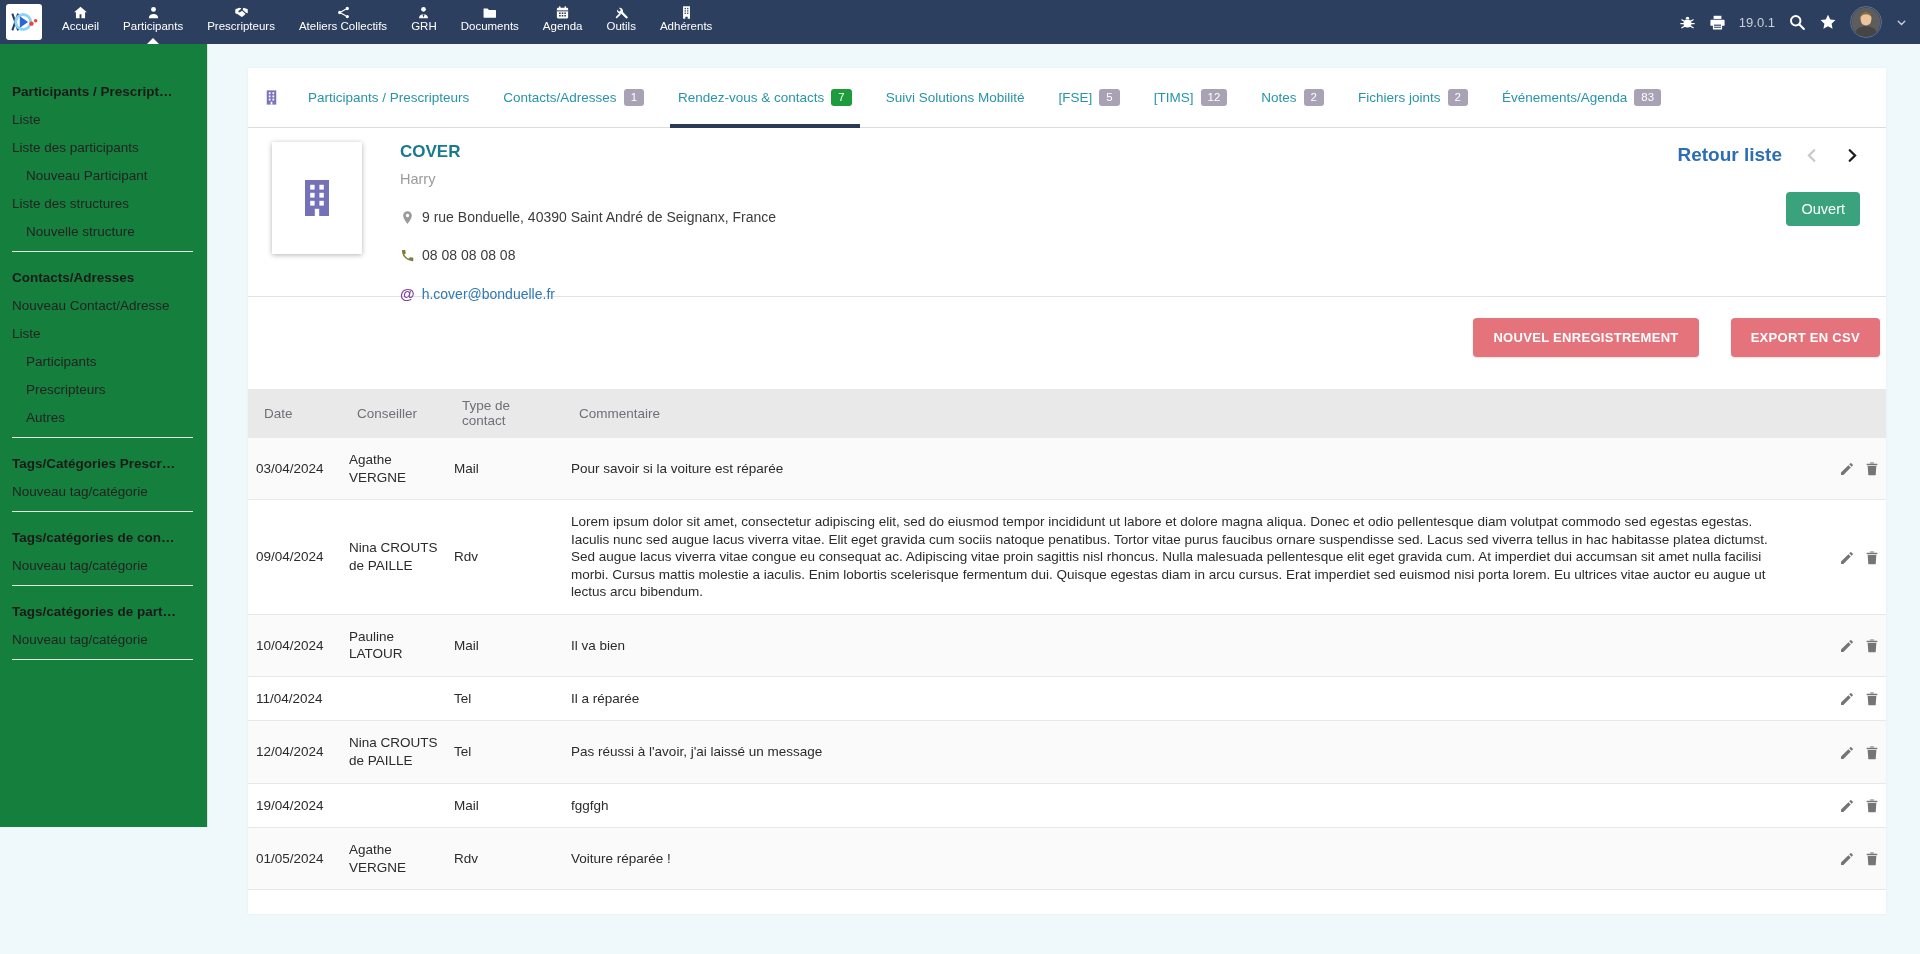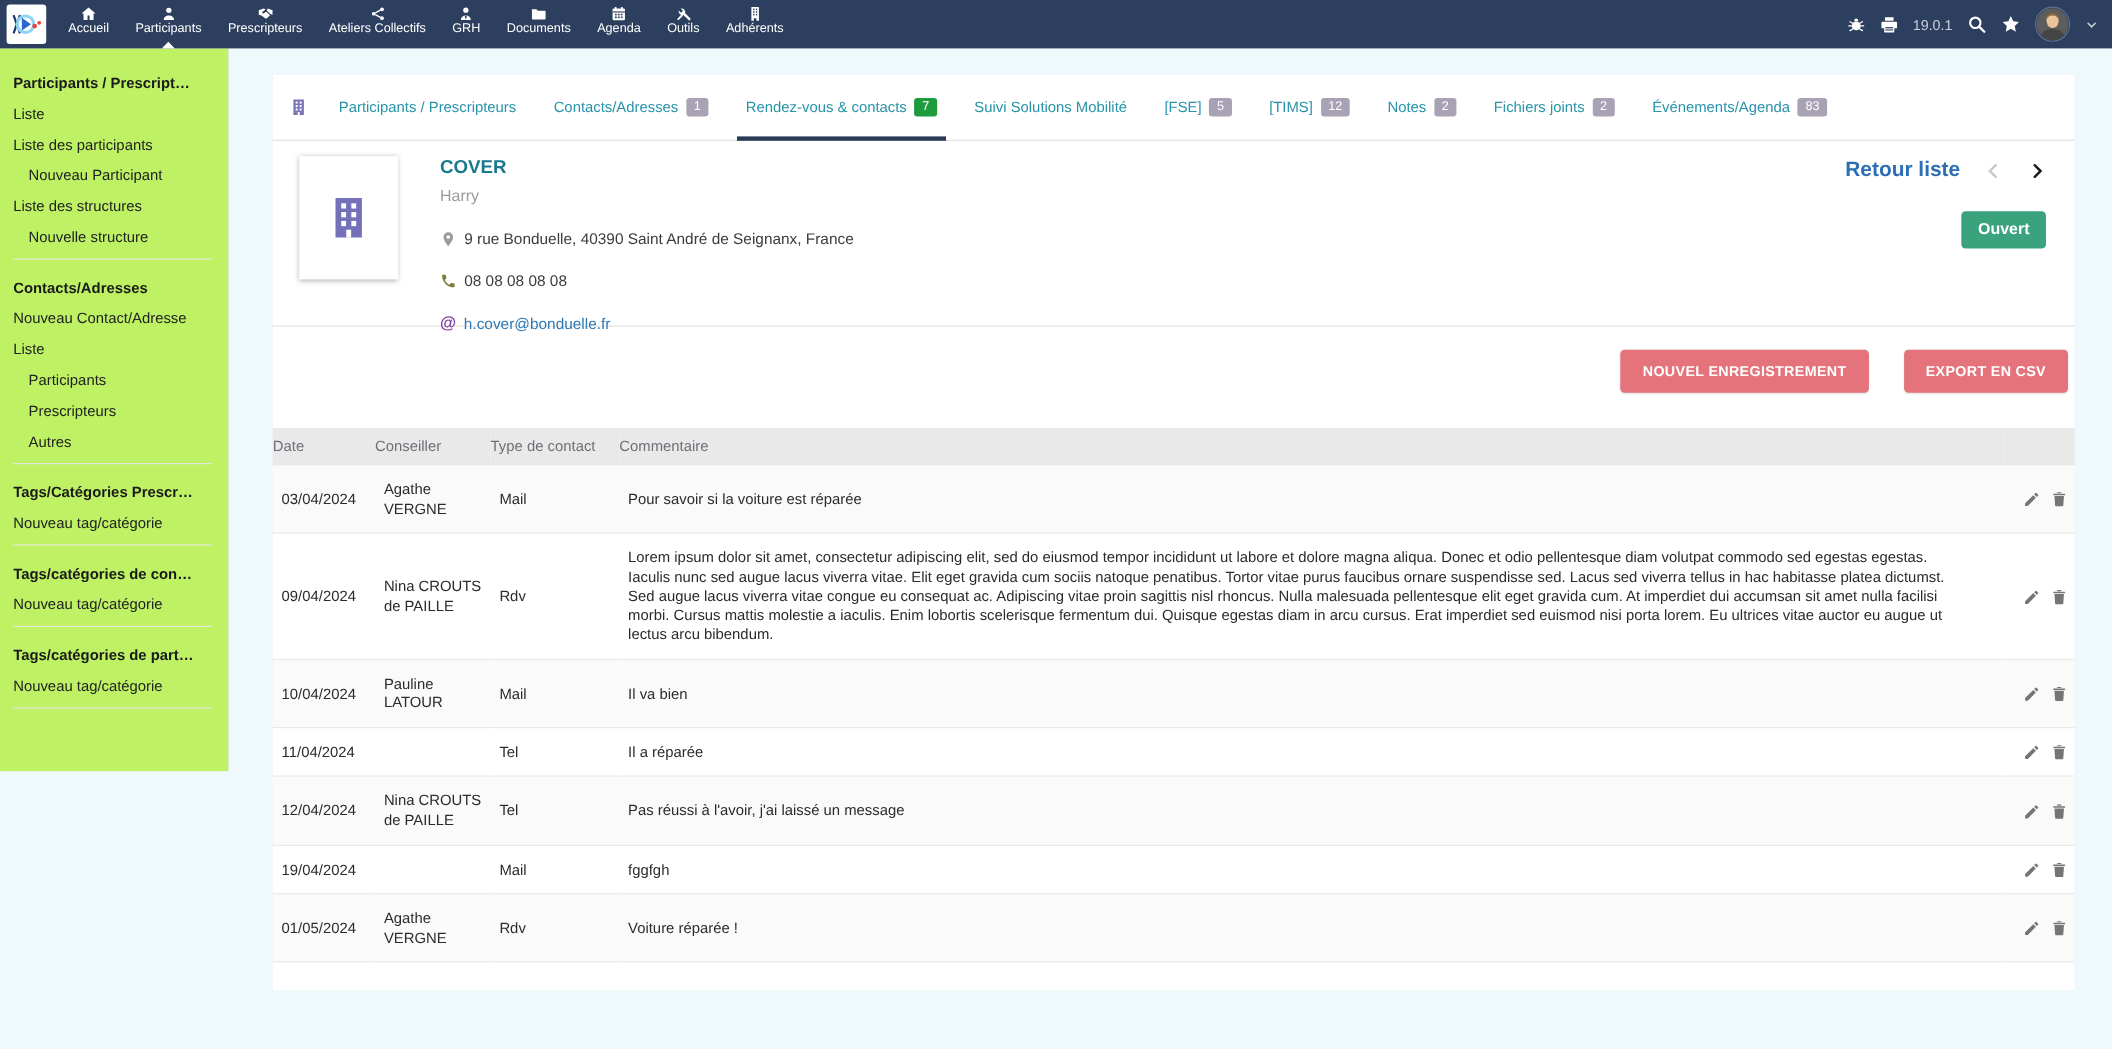--- a/index.html
+++ b/index.html
@@ -19,21 +19,21 @@
   .nav-right { margin-left:auto; display:flex; align-items:center; gap:13px; padding-right:12px; }
   .nav-right .ic { display:flex; cursor:pointer; }
   .version { font-size:13px; color:#c9cfda; cursor:default; }
   .avatar { width:32px; height:32px; border-radius:50%; overflow:hidden; border:1px solid #5f7191; cursor:pointer; flex:none; }
   .avatar svg { width:100%; height:100%; display:block; }
 
   .icon { width:1em; height:1em; display:block; }
   .i17 { font-size:17px; } .i18 { font-size:18px; } .i13 { font-size:13px; }
 
   
-  .sidebar { position:absolute; top:44px; left:0; width:208px; height:657px; background:#bef264; border-right:1px solid #e0e0e0; padding:6px 0 0 12px; }
+  .sidebar { position:absolute; top:44px; left:0; width:208px; height:783px; background:#15803d; border-right:1px solid #e0e0e0; padding:22px 0 0 12px; }
   .sb-section { border-bottom:1px solid #e6e6e6; padding:2px 0 12px; margin-right:14px; }
   .sb-heading { font-size:13.5px; font-weight:bold; color:#1a1a1a; margin:16px 0 4px; white-space:nowrap; overflow:hidden; }
   .sb-item { font-size:13.5px; color:#222; margin-top:13px; cursor:pointer; white-space:nowrap; }
   .sb-item.ind { padding-left:14px; }
 
   
   .card { position:absolute; left:248px; top:68px; width:1638px; min-height:832px; background:#fff; box-shadow:0 0 2px rgba(0,0,0,.06); padding-bottom:24px; }
 
   
   .tab-bar { display:flex; align-items:center; height:60px; border-bottom:1px solid #dcdcdc; padding:0 10px; }
@@ -53,30 +53,30 @@
   .info-row { display:flex; align-items:center; gap:7px; margin-top:22px; font-size:14px; color:#3c3c3c; }
   .pin-ic { font-size:15px; color:#9b9b9b; display:flex; }
   .phone-ic { font-size:15px; color:#7f7d3c; display:flex; }
   .at-ic { font-size:15px; font-weight:bold; color:#7e3f9d; }
   .email-link { color:#2e78b5; cursor:pointer; }
   .record-nav { position:absolute; top:16px; right:26px; display:flex; align-items:center; gap:22px; }
   .back-link { color:#2d6fb4; font-weight:bold; font-size:19px; cursor:pointer; }
   .chev { font-size:17px; display:flex; cursor:pointer; }
   .chev.prev { color:#c9c9c9; cursor:default; }
   .chev.next { color:#1b1b1b; }
-  .status-btn { position:absolute; top:64px; right:26px; background:#3aa37d; color:#fff; font-weight:bold; font-size:14.5px; padding:9px 15px; border-radius:4px; border:none; cursor:pointer; }
+  .status-btn { position:absolute; top:64px; right:26px; background:#3aa37d; color:#fff; font-weight:normal; font-size:14.5px; padding:9px 15px; border-radius:4px; border:none; cursor:pointer; }
 
   
   .actions-row { display:flex; justify-content:flex-end; gap:32px; margin-top:21px; padding:0 6px; }
   .btn-danger { background:#e4737b; color:#fff; border:none; border-radius:4px; font-family:inherit; font-weight:bold; font-size:13px; letter-spacing:.3px; padding:12px 20px; cursor:pointer; box-shadow:0 1px 2px rgba(0,0,0,.12); }
 
   
   table.contacts { width:100%; margin-top:32px; border-collapse:collapse; table-layout:fixed; font-size:13.5px; }
   col.c1{width:93px} col.c2{width:105px} col.c3{width:117px} col.c5{width:64px}
-  thead th { background:#e9e9e9; color:#6f6f78; font-weight:normal; text-align:left; padding:9px 0; font-size:13.5px; }
+  thead th { background:#e9e9e9; color:#6f6f78; font-weight:normal; text-align:left; padding:9px 16px; font-size:13.5px; }
   tbody td { padding:13px 8px; vertical-align:middle; color:#2b2b2b; border-top:1px solid #e8e8e8; line-height:1.3; }
   tbody tr:last-child td { border-bottom:1px solid #e8e8e8; }
   tbody tr:nth-child(odd) { background:#fafafa; }
   td.c-comm { padding-right:50px; }
   td.c-act { text-align:right; white-space:nowrap; padding-right:14px; }
   .act { display:inline-flex; font-size:16px; color:#757575; cursor:pointer; margin-left:9px; vertical-align:middle; }
 </style>
 </head>
 <body>
 

